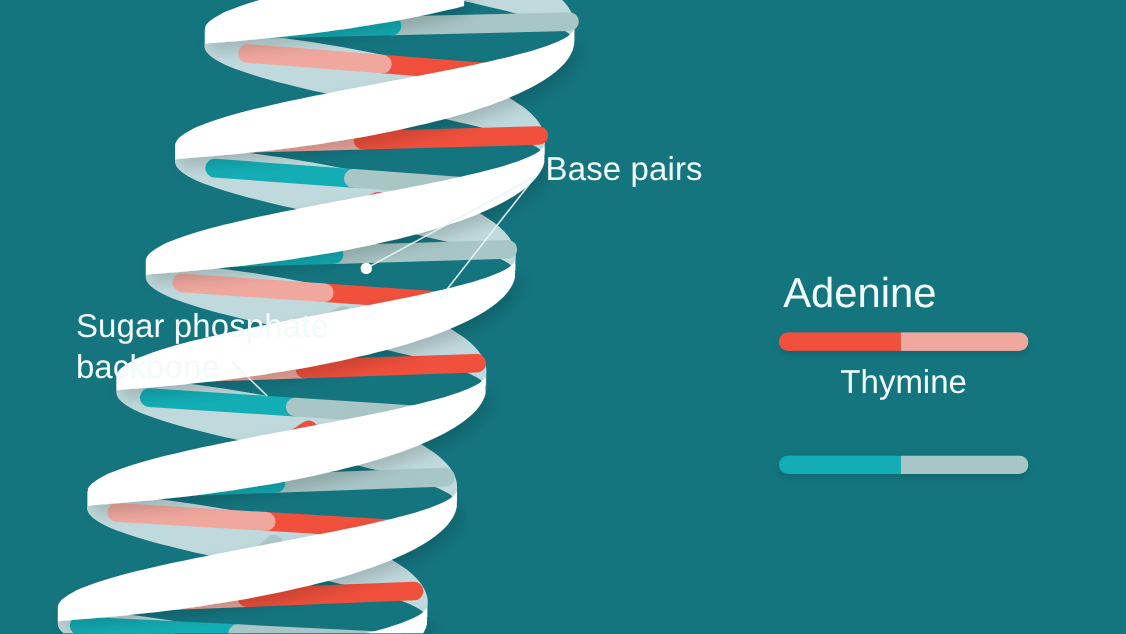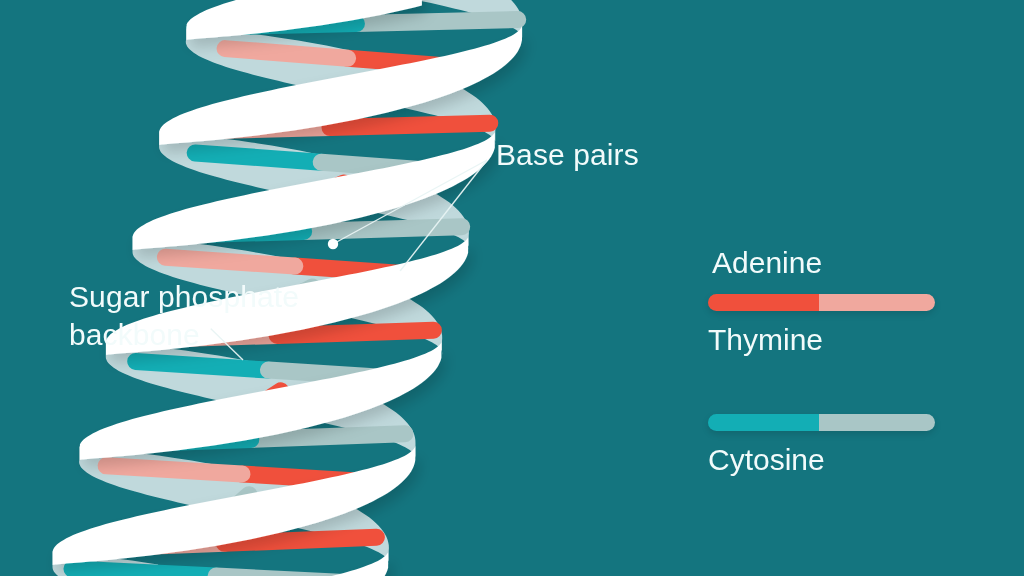--- a/index.html
+++ b/index.html
@@ -34,30 +34,30 @@
   }
   #label-base-pairs { left: 496px; top: 136px; }
   #label-backbone  { left: 69px;  top: 278px; }
 
   .legend-group { position: absolute; }
   #legend-at { left: 708px; top: 248px; }
   #legend-gc { left: 708px; top: 398px; }
 
   .legend-top-name {
     color: #f2fbfb;
-    font-size: 30px;
+    font-size: 38px;
     line-height: 1;
     margin-left: 4px;
     white-space: pre;
   }
   .legend-bottom-name {
     color: #f2fbfb;
     font-size: 30px;
     line-height: 1;
-    text-align: left;
+    text-align: center;
     width: 227px;
     white-space: pre;
   }
   .legend-bar {
     width: 227px;
     height: 17px;
     border-radius: 9px;
     overflow: hidden;
     display: flex;
     margin-top: 16px;
@@ -167,16 +167,15 @@
       <div class="half-right" style="background: rgb(240, 168, 158);"></div>
     </div>
     <div class="legend-bottom-name">Thymine</div>
   </div>
 
   <div class="legend-group" id="legend-gc">
     <div class="legend-bar">
       <div class="half-left" style="background: rgb(19, 174, 181);"></div>
       <div class="half-right" style="background: rgb(169, 198, 198);"></div>
     </div>
-    <div class="legend-bottom-name">Cytosine</div>
   </div>
 
 </div>
 
 </body></html>

